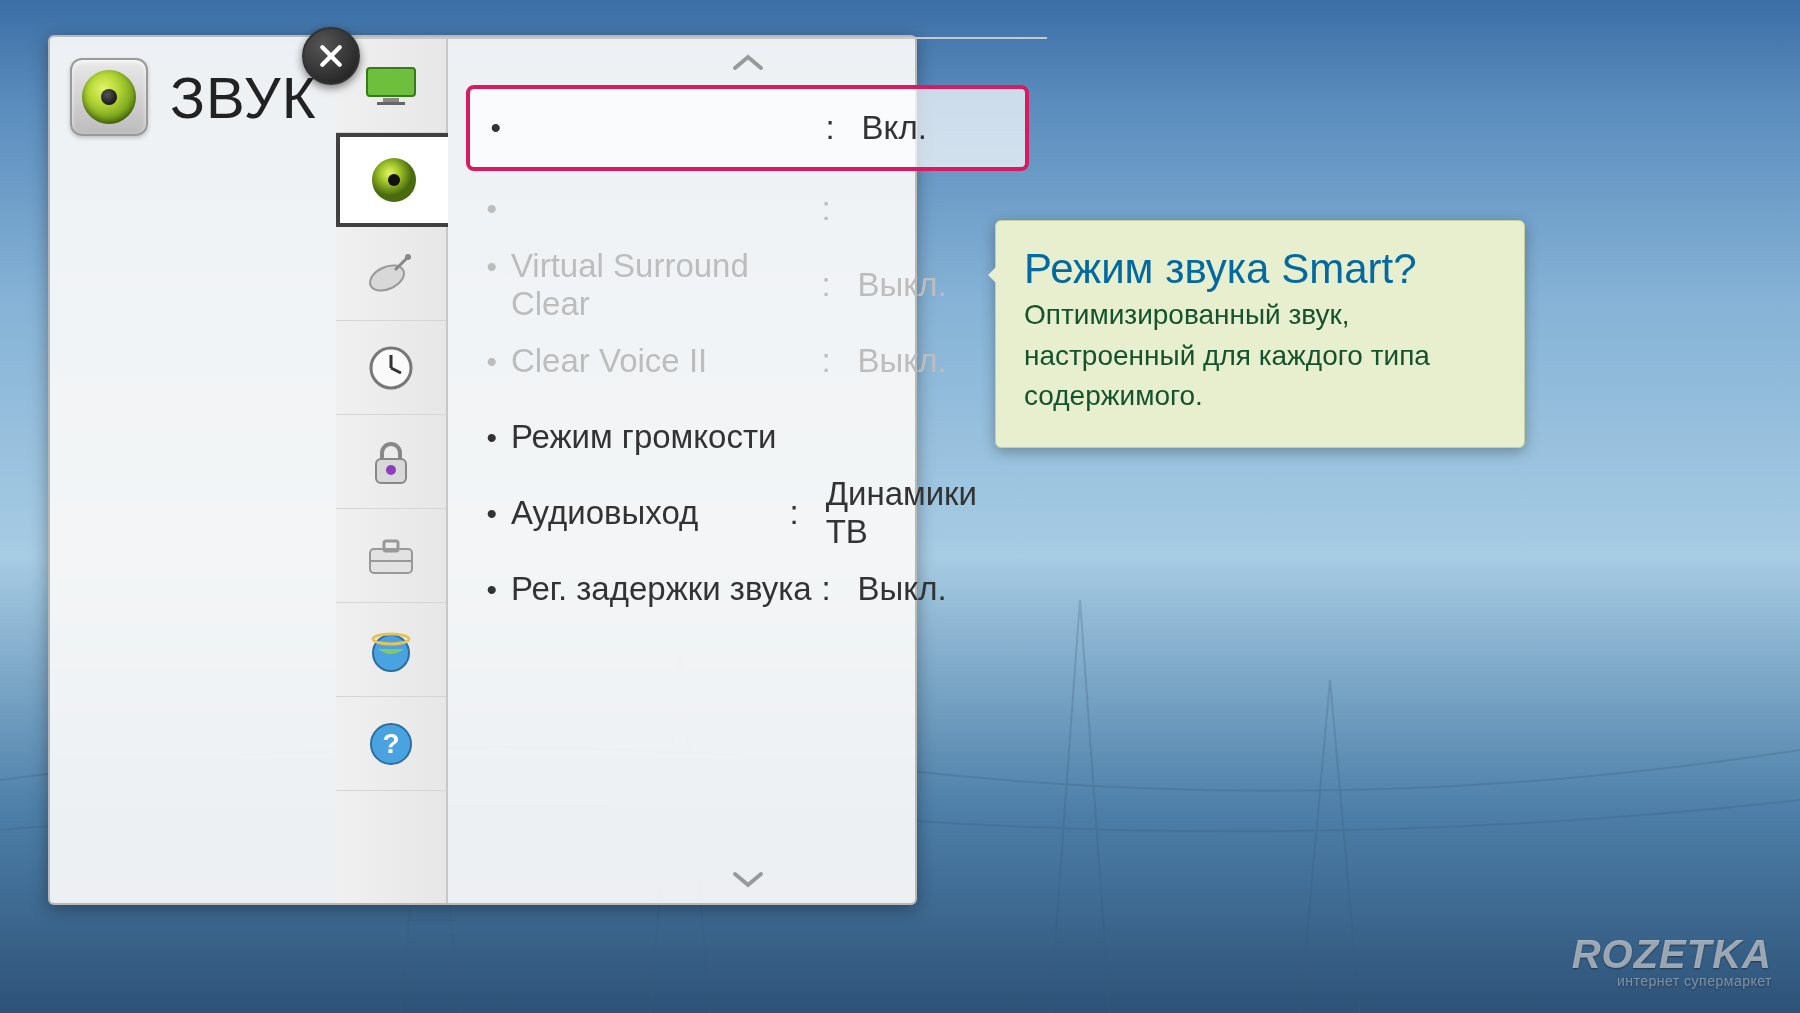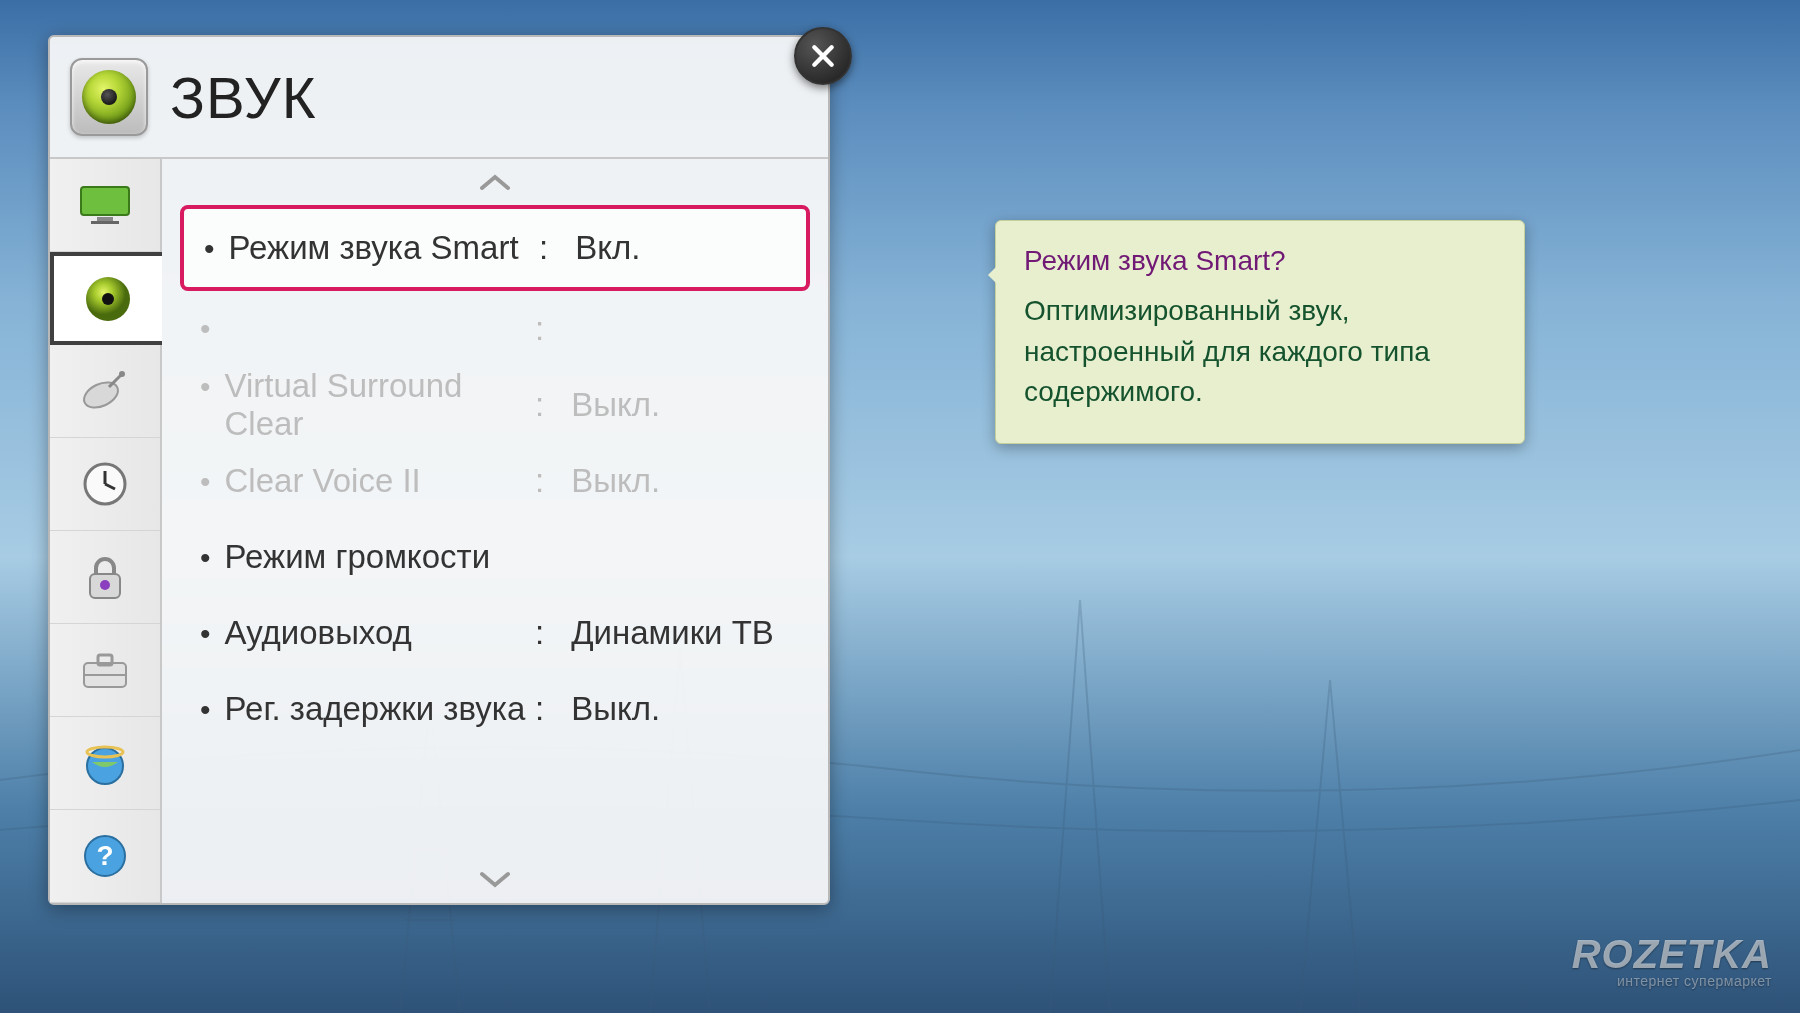--- a/index.html
+++ b/index.html
@@ -25,28 +25,28 @@
     pointer-events: none;
     opacity: 0.25;
   }
   .bg-lines svg { width: 100%; height: 100%; }
 
   
   .panel {
     position: absolute;
     left: 48px;
     top: 35px;
-    width: 782px;
+    width: 869px;
     height: 870px;
     background: rgba(248,248,248,0.94);
     border: 2px solid #b8b8b8;
     border-radius: 6px;
     box-shadow: 0 4px 18px rgba(0,0,0,0.35);
     display: flex;
-    flex-direction: column;
+    flex-direction: row;
   }
   .panel-header {
     height: 120px;
     display: flex;
     align-items: center;
     padding: 0 20px;
     position: relative;
   }
   .header-icon {
     width: 78px; height: 78px;
@@ -179,23 +179,23 @@
     box-shadow: 0 4px 14px rgba(0,0,0,0.3);
   }
   .tooltip::before {
     content:"";
     position:absolute;
     left:-22px; top:40px;
     border: 14px solid transparent;
     border-right-color: #e8efcf;
   }
   .tooltip-title {
-    font-size: 28px;
-    color: #701a75;
-    margin-bottom: 14px;
+    font-size: 42px;
+    color: #0369a1;
+    margin-bottom: 2px;
   }
   .tooltip-body {
     font-size: 28px;
     color: #14532d;
     line-height: 1.45;
   }
 
   
   .watermark {
     position: absolute;
@@ -344,21 +344,20 @@
       <div class="arrow-row">
         <svg width="34" height="20" viewBox="0 0 34 20">
           <path d="M4 16 L17 5 L30 16" fill="none" stroke="#999" stroke-width="4" stroke-linecap="round"></path>
         </svg>
       </div>
 
       <div class="settings-list">
         <div class="setting-row selected">
           <span class="label-col">
             <span class="bullet">•</span>
-            <span class="label">Режим звука Smart</span>
           </span>
           <span class="colon">:</span>
           <span class="value">Вкл.</span>
         </div>
         <div class="setting-row disabled">
           <span class="label-col">
             <span class="bullet">•</span>
           </span>
           <span class="colon">:</span>
         </div>

